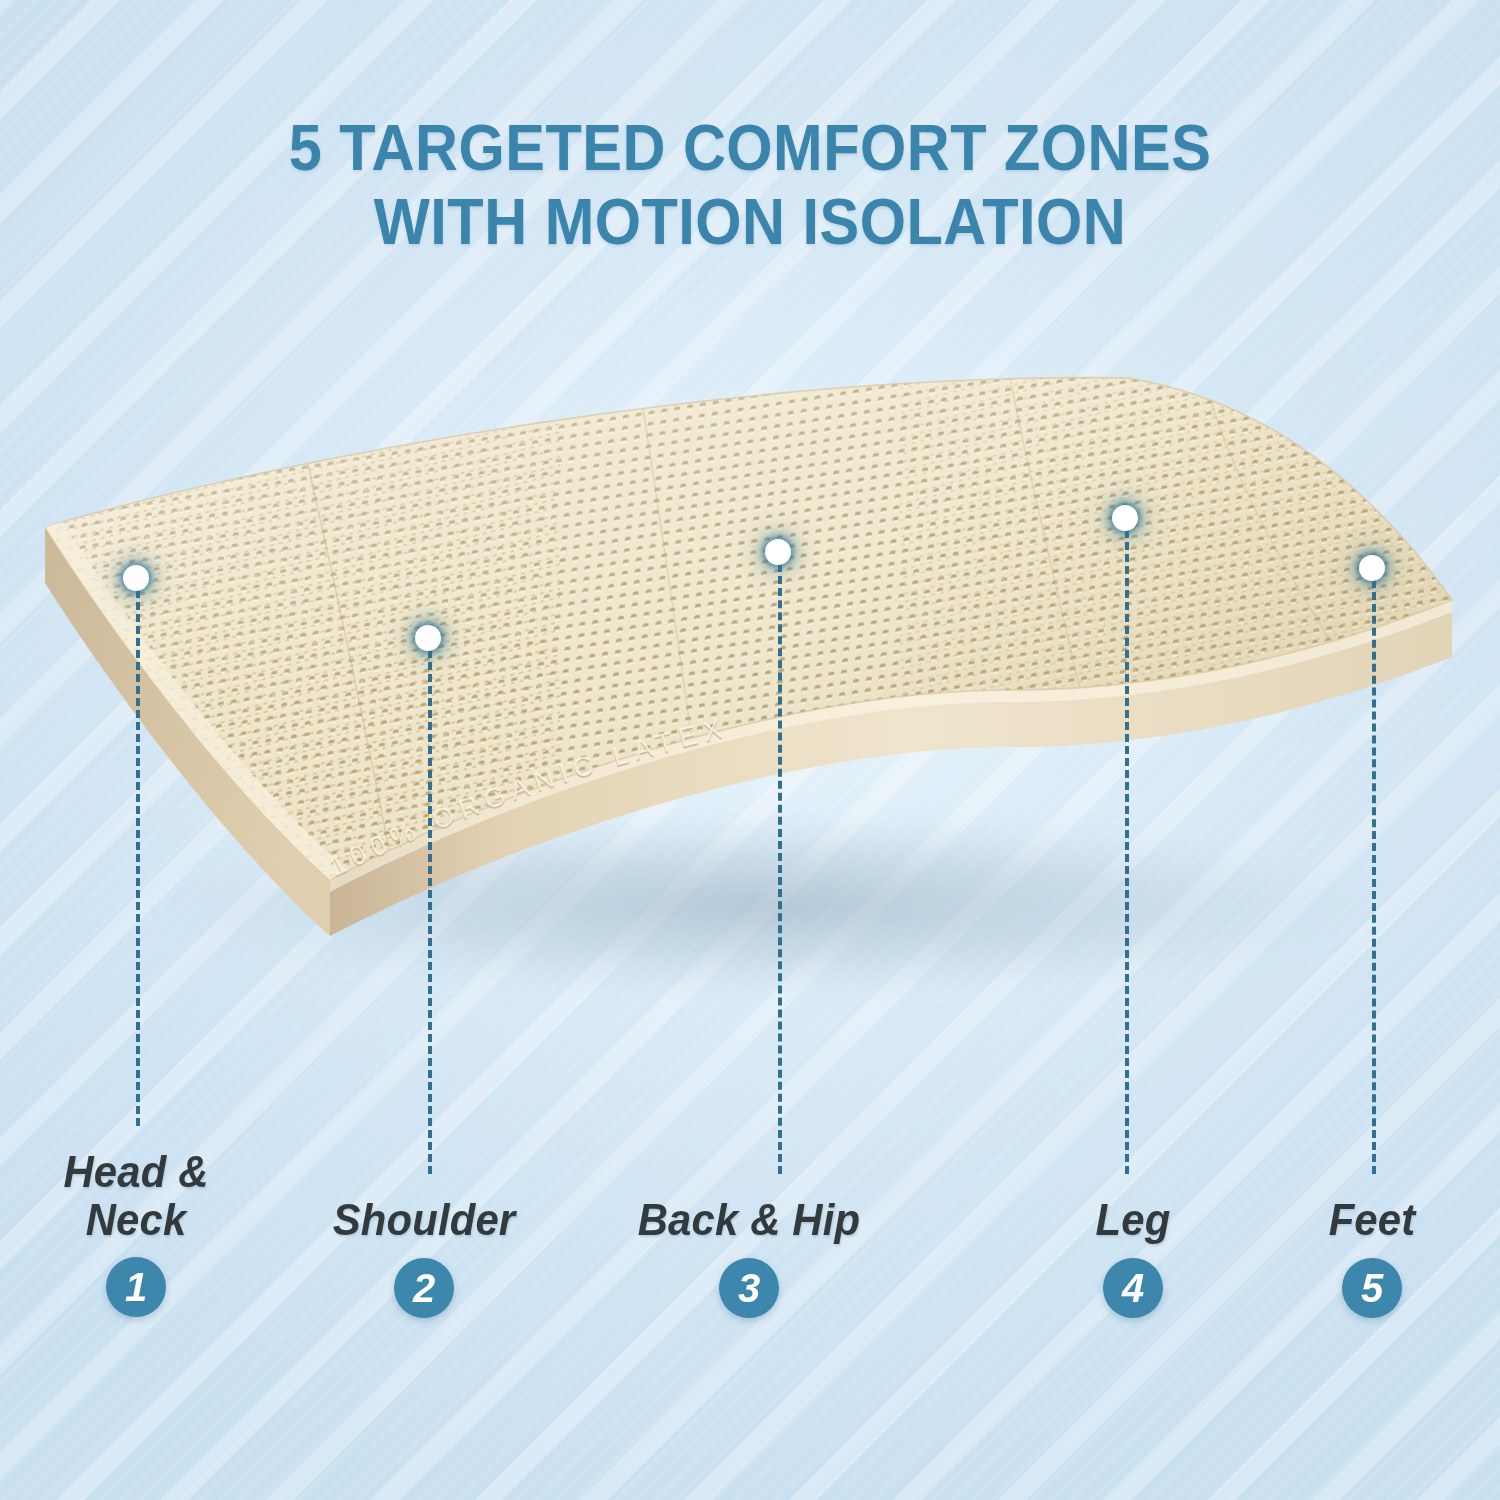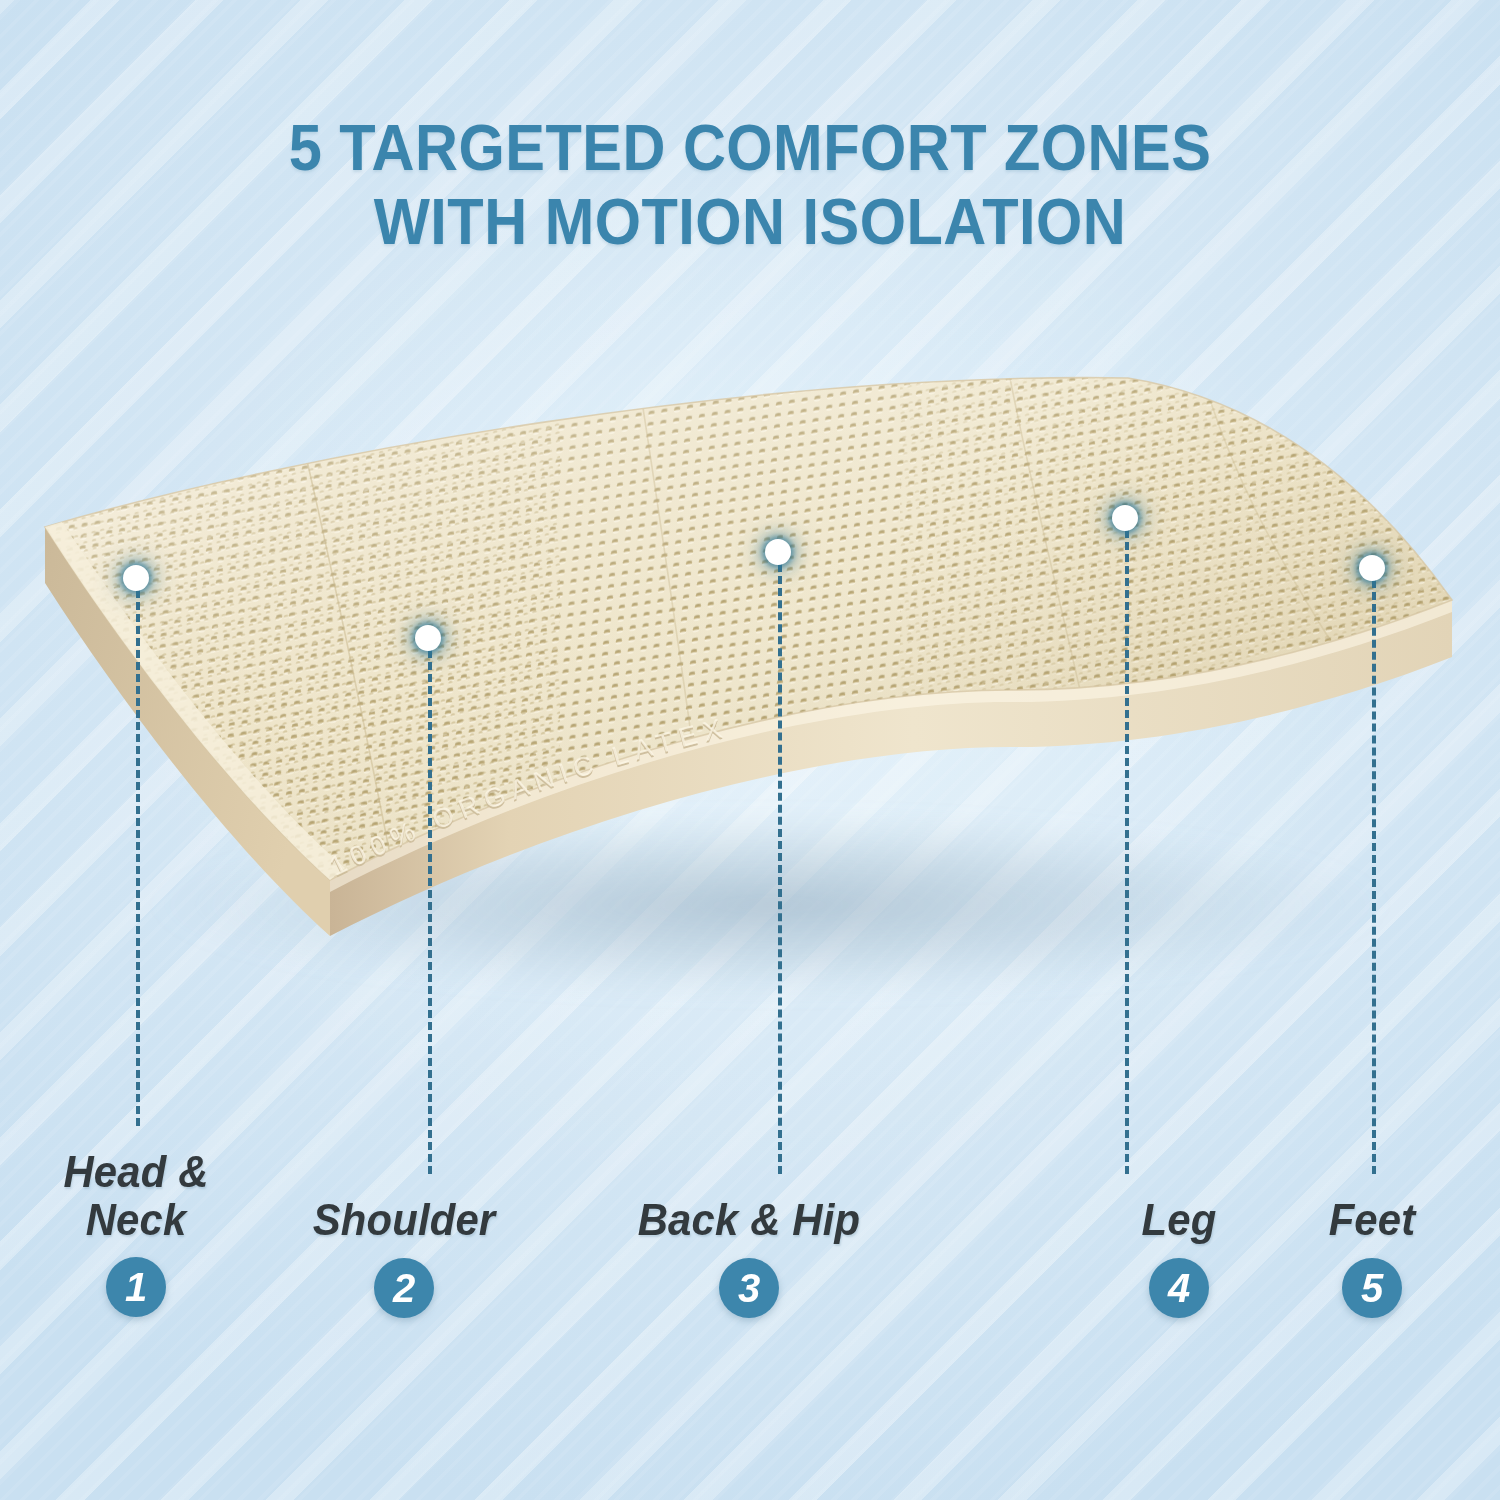--- a/index.html
+++ b/index.html
@@ -269,33 +269,33 @@
   <div id="annotations">
       <div class="leader" style="left: 136px; top: 578px; height: 548px;"></div>
       <div class="marker" style="left: 136px; top: 578px;"></div>
       <div class="zone" style="left: 136px; top: 1148px;">
         <div class="zone-name">Head &amp;
 Neck</div>
         <div class="zone-badge">1</div>
       </div>
       <div class="leader" style="left: 428px; top: 638px; height: 536px;"></div>
       <div class="marker" style="left: 428px; top: 638px;"></div>
-      <div class="zone" style="left: 404px; top: 1196px;">
+      <div class="zone" style="left: 424px; top: 1196px;">
         <div class="zone-name">Shoulder</div>
         <div class="zone-badge">2</div>
       </div>
       <div class="leader" style="left: 778px; top: 552px; height: 622px;"></div>
       <div class="marker" style="left: 778px; top: 552px;"></div>
       <div class="zone" style="left: 749px; top: 1196px;">
         <div class="zone-name">Back &amp; Hip</div>
         <div class="zone-badge">3</div>
       </div>
       <div class="leader" style="left: 1125px; top: 518px; height: 656px;"></div>
       <div class="marker" style="left: 1125px; top: 518px;"></div>
-      <div class="zone" style="left: 1179px; top: 1196px;">
+      <div class="zone" style="left: 1133px; top: 1196px;">
         <div class="zone-name">Leg</div>
         <div class="zone-badge">4</div>
       </div>
       <div class="leader" style="left: 1372px; top: 568px; height: 606px;"></div>
       <div class="marker" style="left: 1372px; top: 568px;"></div>
       <div class="zone" style="left: 1372px; top: 1196px;">
         <div class="zone-name">Feet</div>
         <div class="zone-badge">5</div>
       </div>
     </div>

